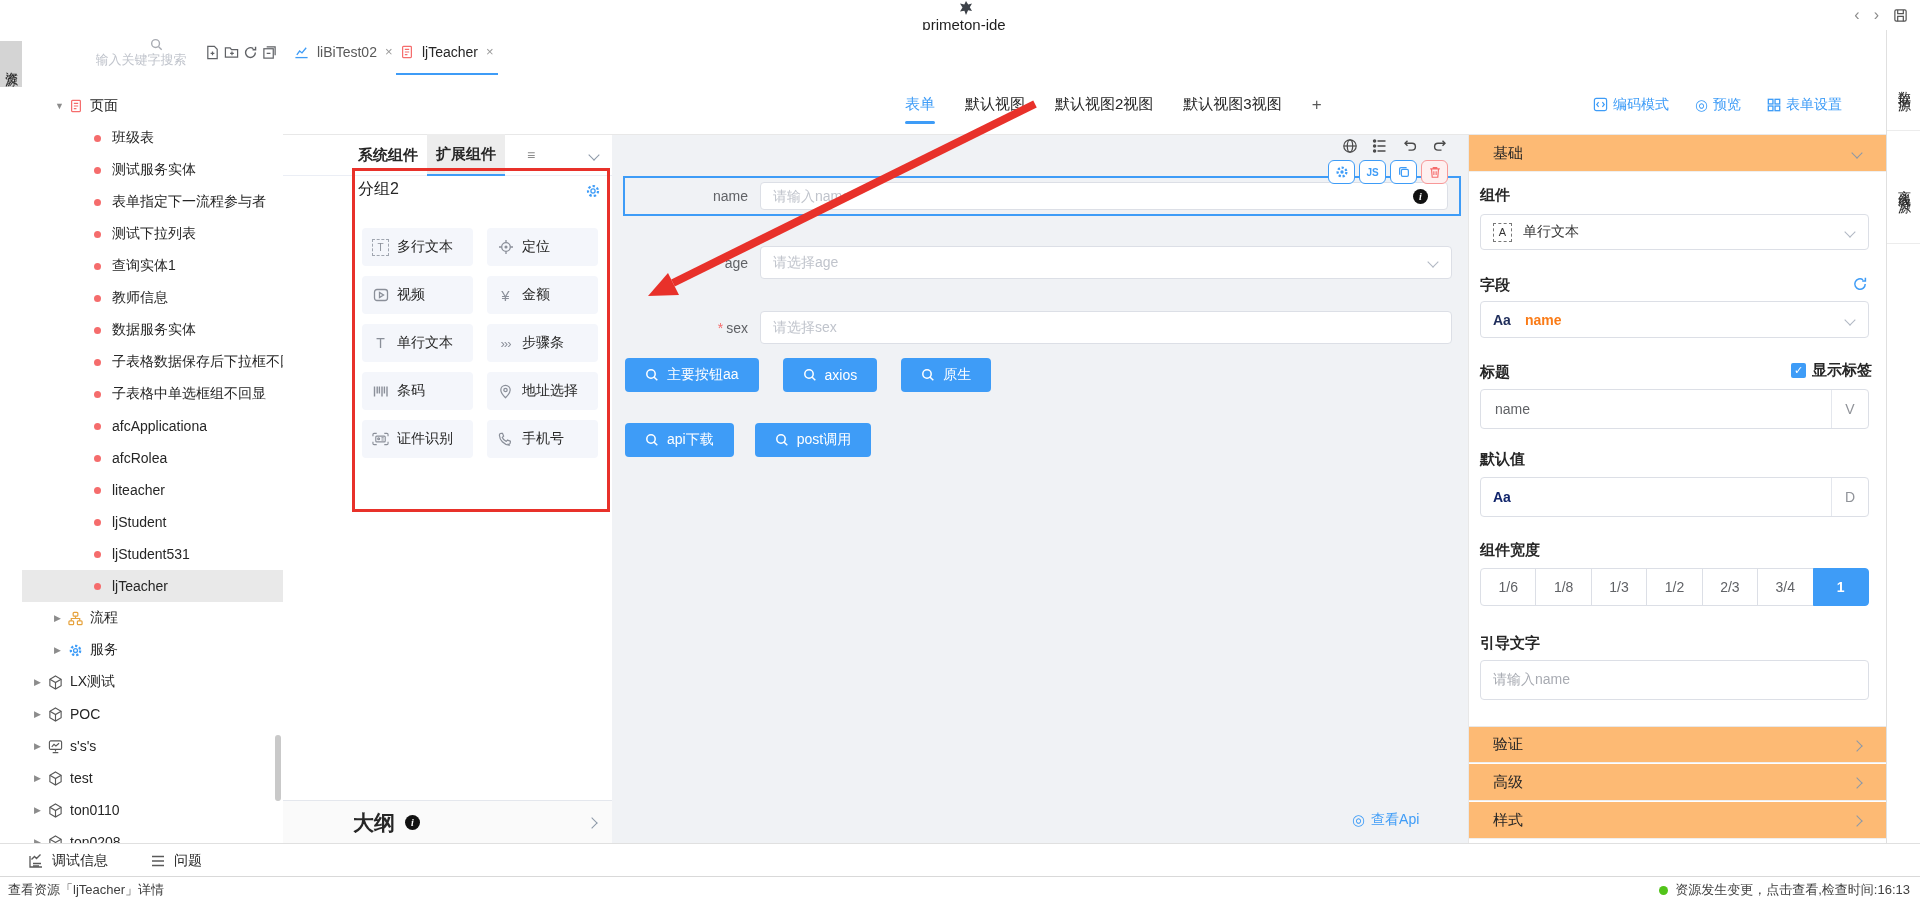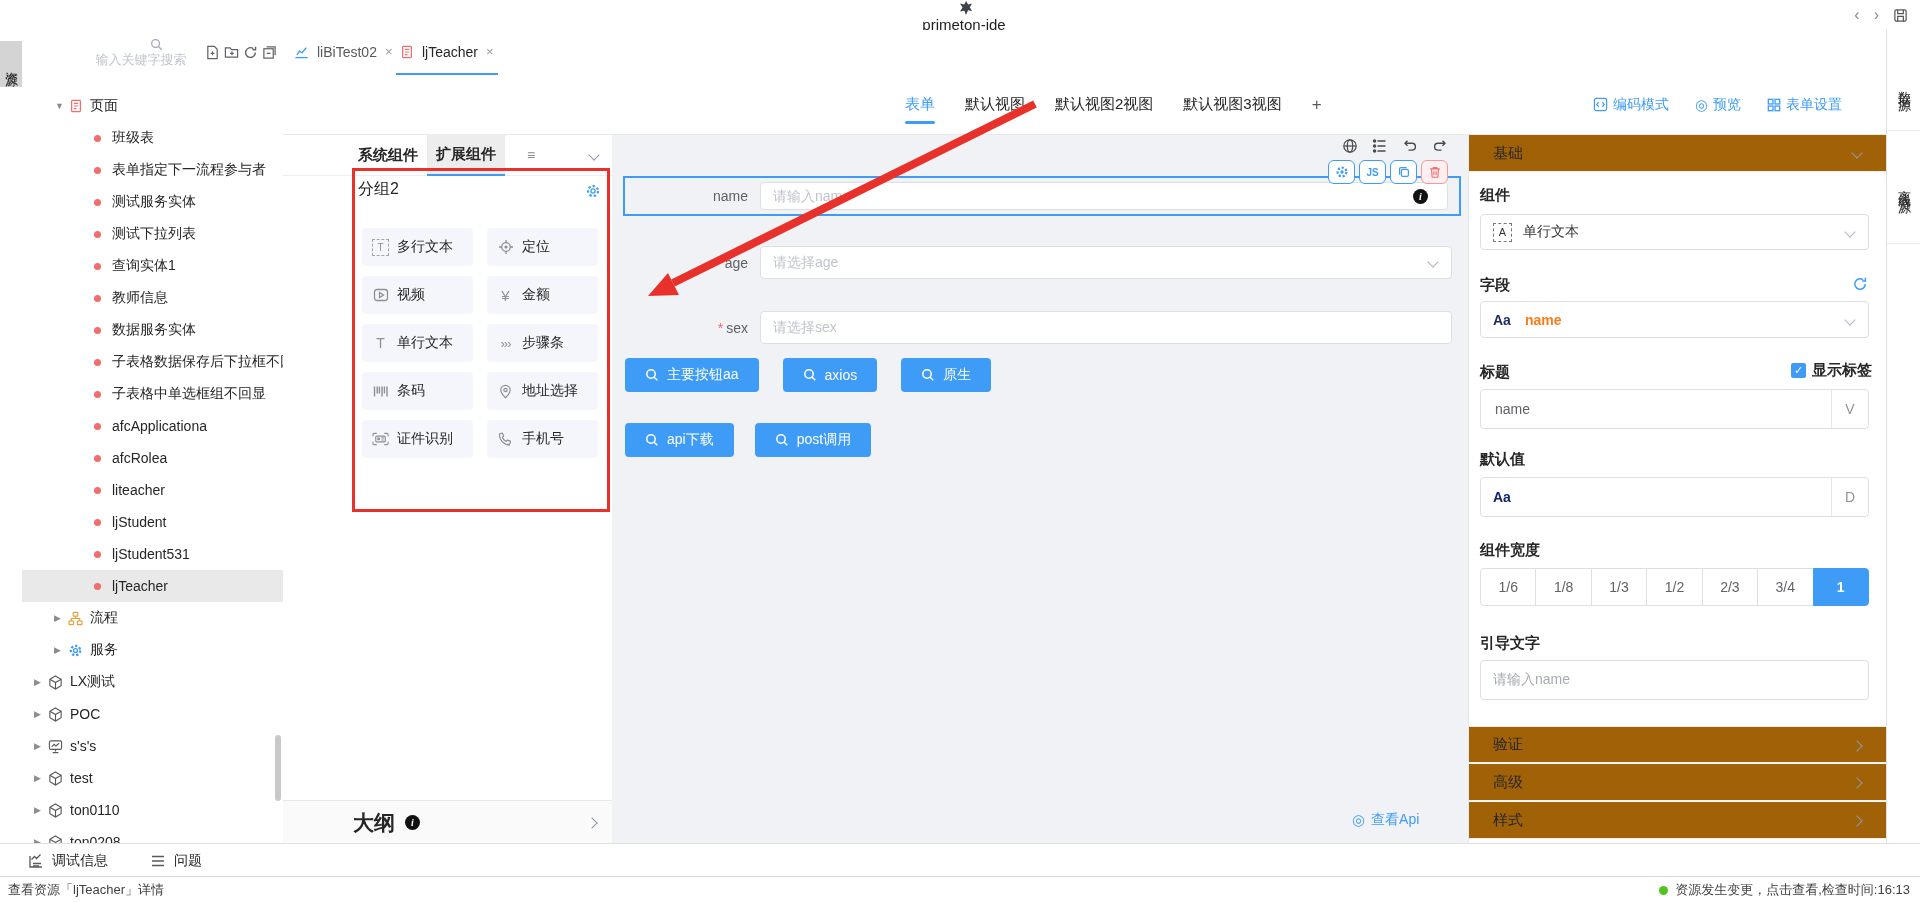--- a/index.html
+++ b/index.html
@@ -76,21 +76,21 @@
   .phtext{color:#c0c4cc;}
   .actionbar{position:absolute;left:716px;top:25px;display:flex;gap:4px;z-index:5;}
   .abtn{width:27px;height:24px;border:1px solid #3e9cf7;border-radius:6px;background:#fff;display:flex;align-items:center;justify-content:center;
         color:#3e9cf7;font-size:10px;font-weight:700;cursor:pointer;box-sizing:border-box;}
   .abtn.danger{border-color:#f89898;background:#fef0f0;color:#f56c6c;}
   .cbtn{height:34px;background:#3e9cf7;color:#fff;border:none;border-radius:4px;display:inline-flex;align-items:center;gap:8px;
         padding:0 20px;font-size:14px;cursor:pointer;}
   .viewapi{position:absolute;left:740px;top:676px;display:flex;align-items:center;gap:6px;color:#3e9cf7;font-size:14px;cursor:pointer;}
   
   .inspector{left:1468px;top:135px;width:418px;height:708px;background:#fff;border-left:1px solid #e8e8e8;box-sizing:border-box;}
-  .isection{position:absolute;left:0;width:418px;height:37px;background:#a16207;display:flex;align-items:center;
+  .isection{position:absolute;left:0;width:418px;height:37px;background:#fdba74;display:flex;align-items:center;
             padding:0 24px;box-sizing:border-box;font-size:15px;color:#262626;border-bottom:1px solid #efefef;cursor:pointer;}
   .ilabel{position:absolute;left:11px;font-size:15px;font-weight:700;color:#262626;}
   .ibox{position:absolute;left:11px;width:389px;height:36px;border:1px solid #dcdfe6;border-radius:4px;background:#fff;
         display:flex;align-items:center;padding:0 12px;box-sizing:border-box;font-size:14px;color:#333;}
   .suffix{position:absolute;right:0;top:0;bottom:0;width:36px;border-left:1px solid #e4e7ed;display:flex;align-items:center;
           justify-content:center;color:#909399;font-size:14px;border-radius:0 4px 4px 0;}
   .icA{width:17px;height:17px;border:1px dashed #777;font-size:11px;display:flex;align-items:center;justify-content:center;color:#333;margin-right:11px;}
   .aa{font-weight:700;color:#1f2d5a;margin-right:14px;font-size:14px;}
   .orange{color:#fa7b17;font-weight:600;}
   .checkb{width:15px;height:15px;background:#3e9cf7;border-radius:2px;color:#fff;font-size:11px;display:flex;align-items:center;justify-content:center;}
@@ -186,25 +186,25 @@
             </svg>
           </span>
         <span>页面</span>
       </div>
       <div class="trow" style="padding-left:72px">
           <span class="dot"></span>
           <span>班级表</span>
         </div>
       <div class="trow" style="padding-left:72px">
           <span class="dot"></span>
+          <span>测试服务实体</span>
+        </div>
+      <div class="trow" style="padding-left:72px">
+          <span class="dot"></span>
           <span>表单指定下一流程参与者</span>
-        </div>
-      <div class="trow" style="padding-left:72px">
-          <span class="dot"></span>
-          <span>测试服务实体</span>
         </div>
       <div class="trow" style="padding-left:72px">
           <span class="dot"></span>
           <span>测试下拉列表</span>
         </div>
       <div class="trow" style="padding-left:72px">
           <span class="dot"></span>
           <span>查询实体1</span>
         </div>
       <div class="trow" style="padding-left:72px">

